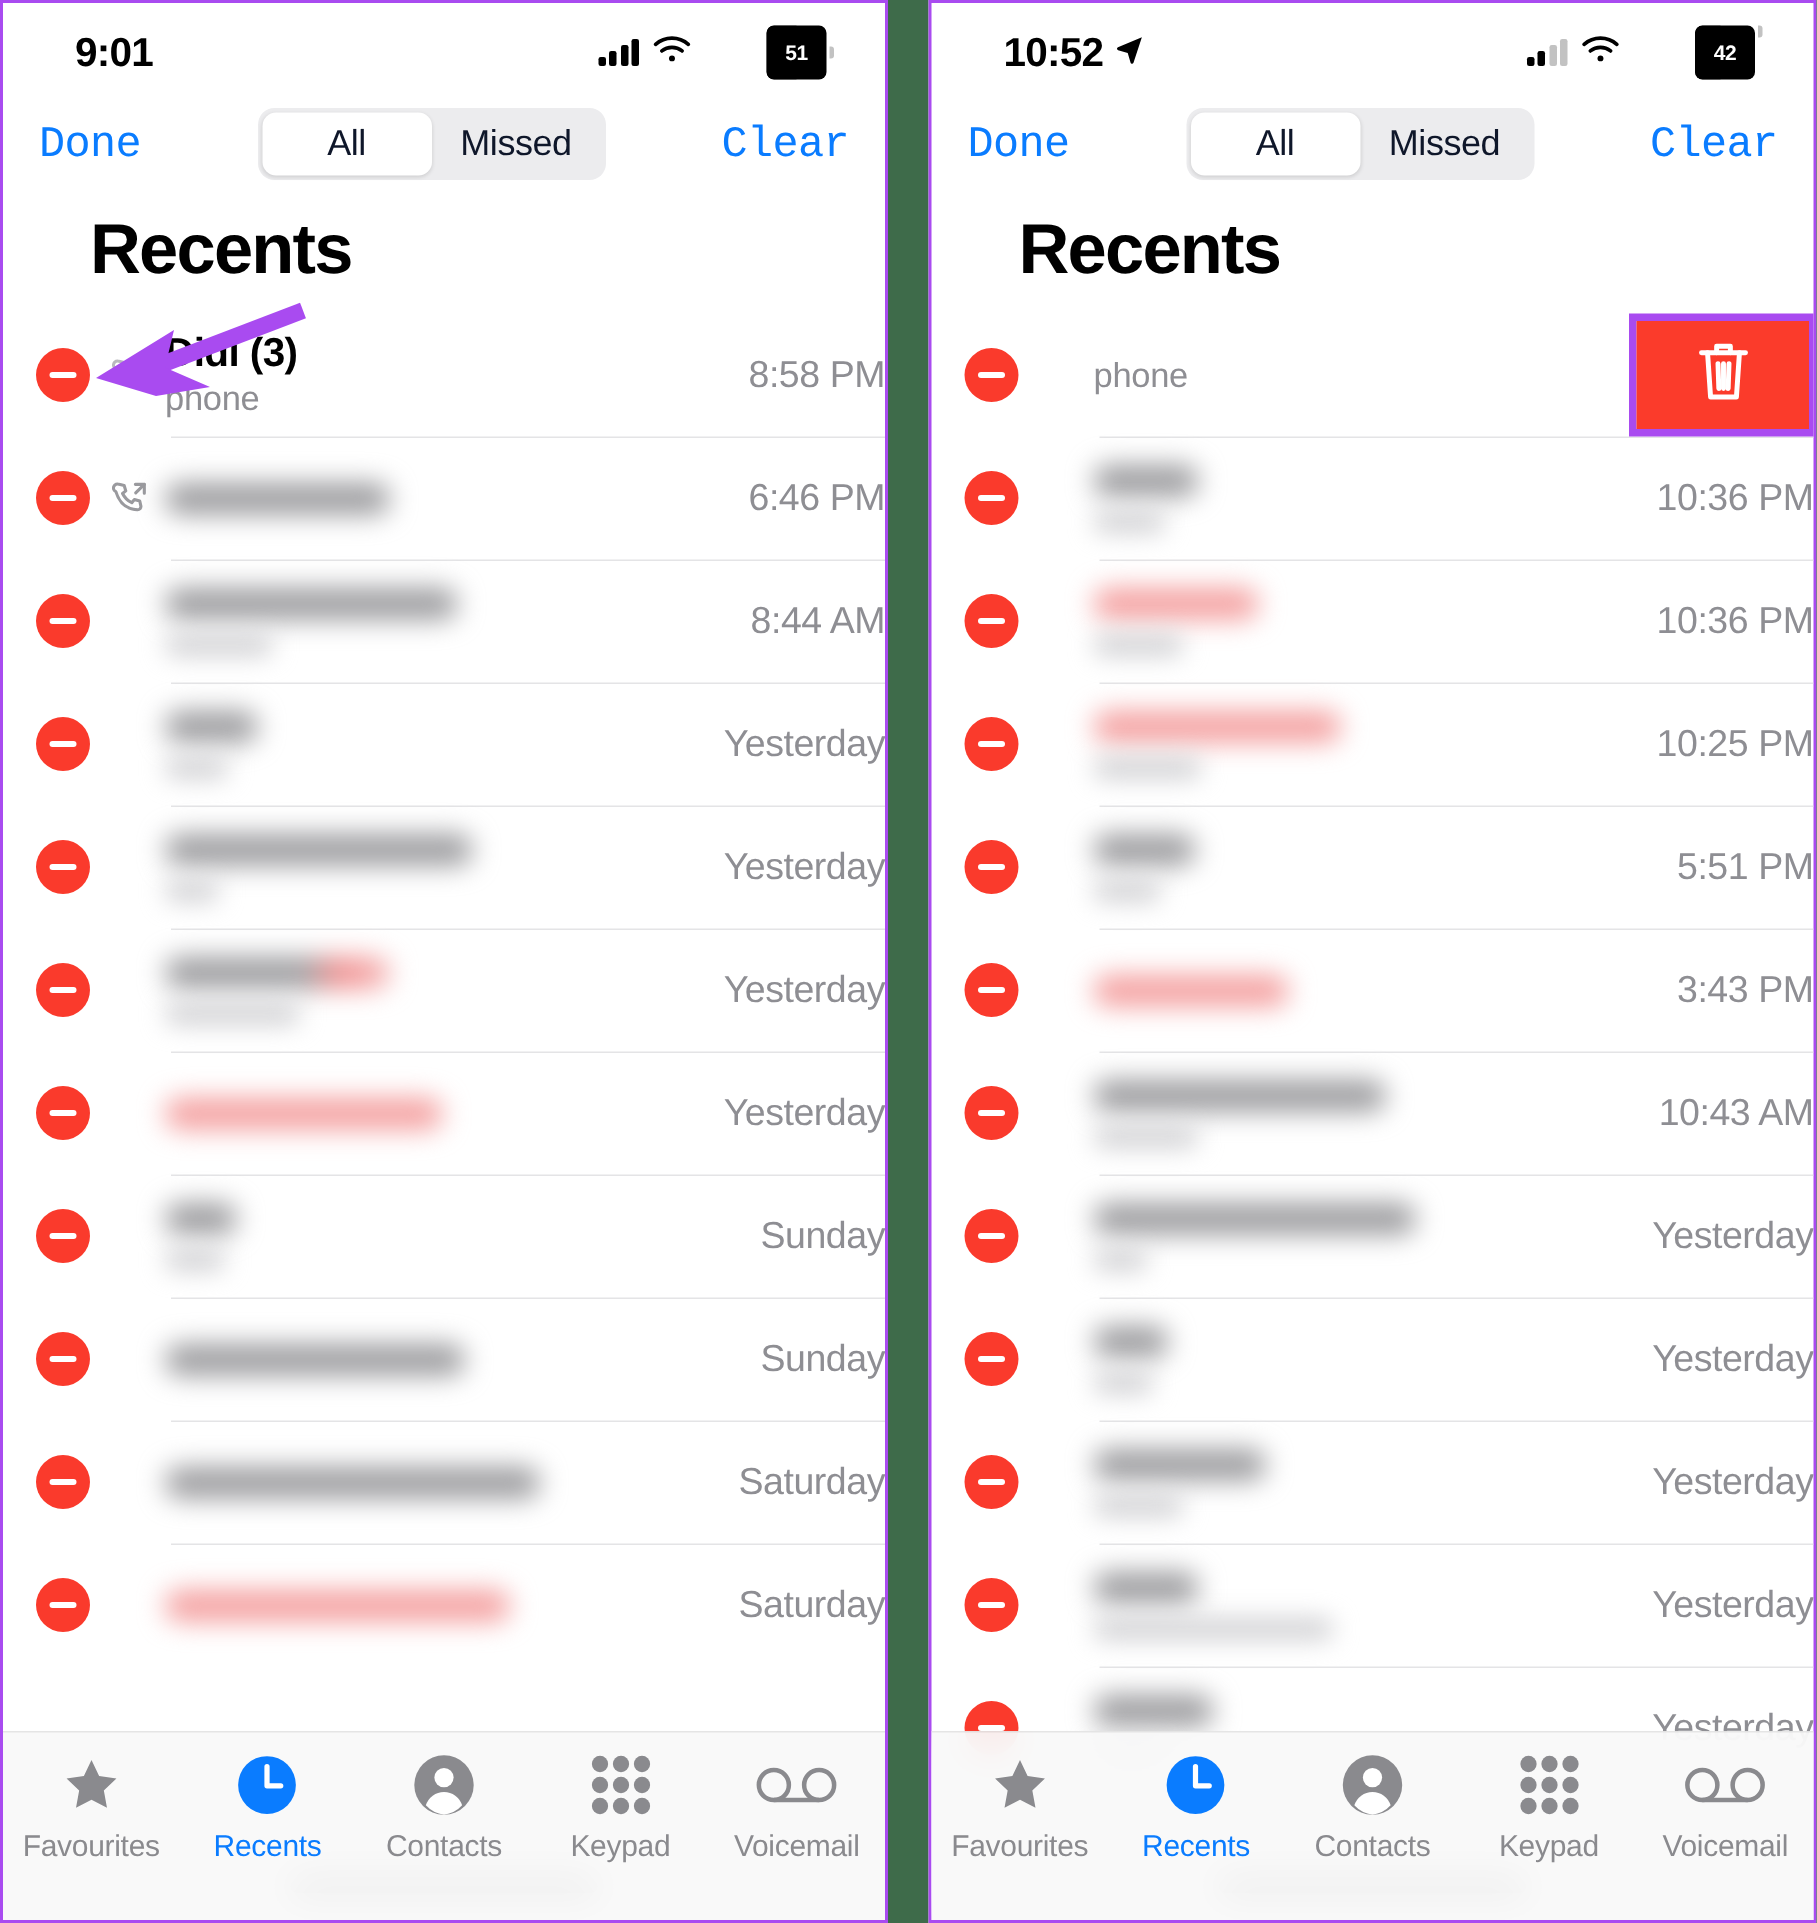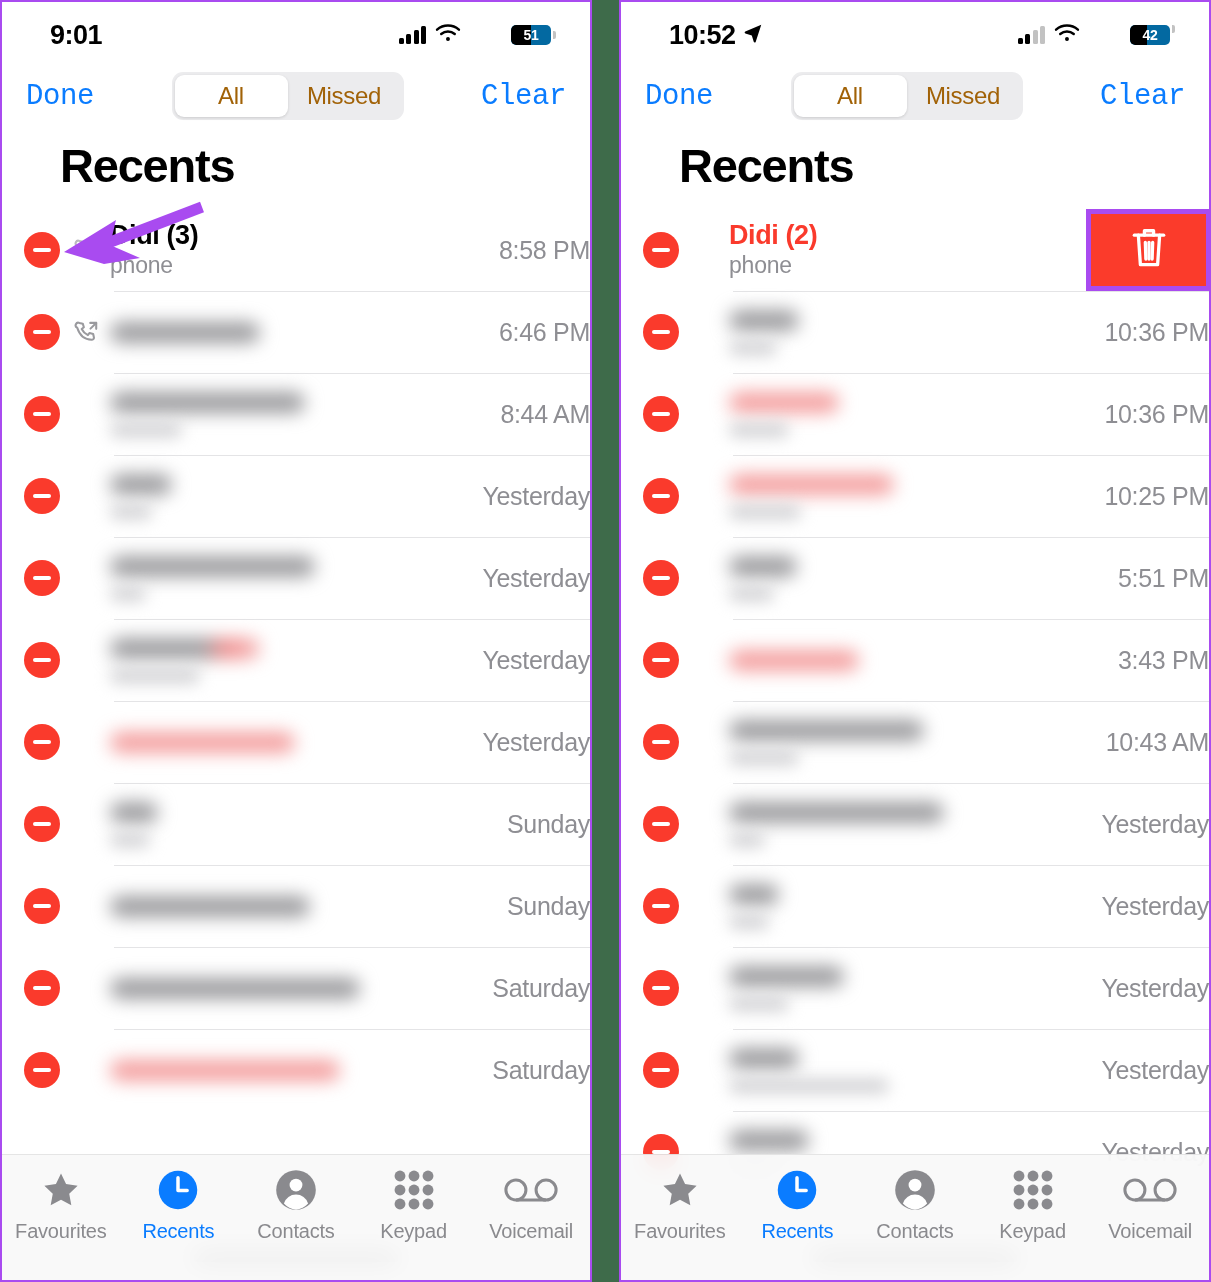--- a/index.html
+++ b/index.html
@@ -51,23 +51,23 @@
   .status-right { display: flex; align-items: center; gap: 9px; }
   .signal { display: flex; align-items: flex-end; gap: 2.5px; height: 18px; }
   .signal i { width: 5px; background: #000; border-radius: 1.5px; display: block; }
   .signal i.b1 { height: 6px; }
   .signal i.b2 { height: 10px; }
   .signal i.b3 { height: 14px; }
   .signal i.b4 { height: 18px; }
   .signal i.off { background: #c2c2c2; }
   .battery {
     position: relative;
-    width: 40px; height: 20px;
+    width: 40px; height: 36px;
     border-radius: 5px;
-    background: #0369a1;
+    background: #000000;
     overflow: hidden;
     display: flex; align-items: center; margin-left: 40px;
   }
   .battery .fill {
     position: absolute; left: 0; top: 0; bottom: 0;
     background: #000;
     border-radius: 5px 0 0 5px;
   }
   .battery .pct {
     position: relative;
@@ -108,21 +108,21 @@
     background: #ececee;
     border-radius: 11px;
     padding: 3px;
     width: 232px;
     height: 48px;
   }
   .seg {
     flex: 1;
     display: flex; align-items: center; justify-content: center;
     font-size: 24px;
-    color: #a16207;
+    color: #0f172a;
     border-radius: 9px;
     letter-spacing: -0.3px;
     cursor: pointer;
   }
   .seg.active {
     background: #fff;
     box-shadow: 0 1px 3px rgba(0,0,0,0.14);
   }
 
   
@@ -526,21 +526,20 @@
             <div class="seg">Missed</div>
      </div>
      <button class="nav-btn">Clear</button>
         </div>
         <div class="page-title">Recents</div>
         <div class="call-list">
           <div class="call-row">
        <div class="minus-btn"></div>
        <div class="call-type-icon"></div>
        <div class="row-main">
-              <div class="row-name missed">Didi (2)</div>
          <div class="row-sub">phone</div>
             </div>
        <div class="row-time">10:37 PM</div>
             <div class="delete-wrap">
               <div class="delete-btn">
            <span><svg width="44" height="50" viewBox="0 0 24 26" fill="none" stroke="#fff" stroke-width="1.8" stroke-linecap="round" stroke-linejoin="round">
                     <path d="M4 6h16"></path>
                     <path d="M9.5 6V3.6h5V6"></path>
                     <path d="M6.2 6l1.1 16.1h9.4L17.8 6"></path>
                     <line x1="10" y1="10" x2="10.3" y2="19"></line>

